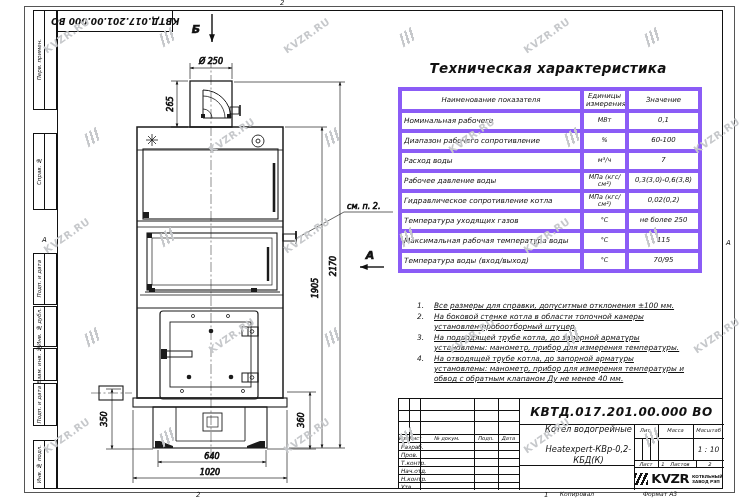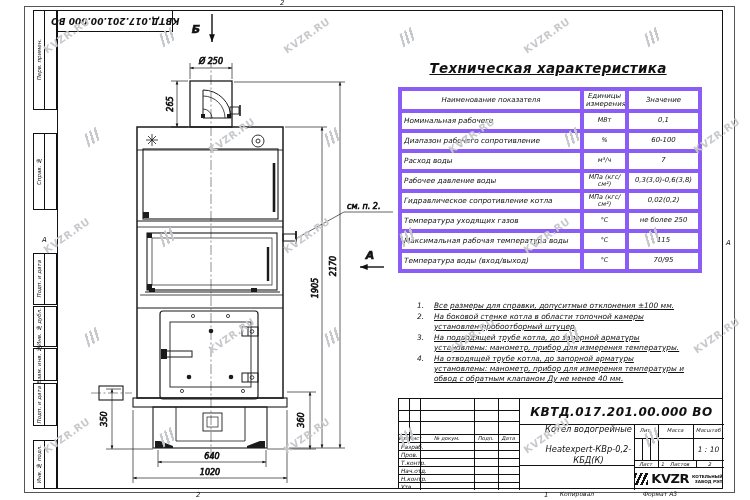--- a/index.html
+++ b/index.html
@@ -11,41 +11,41 @@
   .zone{position:absolute;font:italic 7px "DejaVu Sans",sans-serif;color:#111;}
   
   .mbox{position:absolute;left:33px;width:24px;border:1.2px solid #111;box-sizing:border-box;display:flex;background:#fff0;}
   .mbox .half{width:50%;height:100%;border-right:1px solid #111;display:flex;align-items:center;justify-content:center;box-sizing:border-box;}
   .mbox .hempty{width:50%;height:100%;}
   .vtext{writing-mode:vertical-rl;transform:rotate(180deg);font:italic 5.5px "DejaVu Sans",sans-serif;white-space:nowrap;color:#111;}
   
   #stamp{position:absolute;left:57px;top:10px;width:116px;height:22px;border:1.3px solid #111;box-sizing:border-box;display:flex;align-items:center;justify-content:center;}
   #stamp span{transform:rotate(180deg);font:italic 600 9px "DejaVu Sans",sans-serif;white-space:nowrap;}
   
-  #spec-title{position:absolute;left:398px;top:60px;width:300px;text-align:center;font:italic 600 13.5px "DejaVu Sans",sans-serif;letter-spacing:.3px;text-decoration:underline;}
+  #spec-title{position:absolute;left:398px;top:60px;width:300px;text-align:center;font:italic 600 13.5px "DejaVu Sans",sans-serif;letter-spacing:.3px;}
   #spec{position:absolute;left:398px;top:87px;width:300px;border-collapse:collapse;table-layout:fixed;}
   #spec th,#spec td{border:4px solid #8b5cf6;font:italic 7.3px "DejaVu Sans",sans-serif;color:#111;padding:0 2px;height:16px;line-height:1.15;overflow:hidden;margin-top:42px;}
   #spec th{height:18px;text-align:center;font-weight:normal;font-size:7px;}
   #spec td.c1{text-align:left;}
   #spec td.c2{text-align:center;font-size:6.4px;}
   #spec td.c3{text-align:center;font-size:6.9px;}
   
   #notes{position:absolute;left:417px;top:301px;width:272px;}
   .note{position:relative;margin-bottom:1px;font:italic 7.4px "DejaVu Sans",sans-serif;line-height:10px;}
   .note .nnum{position:absolute;left:0;top:0;}
   .note .ntext{display:block;margin-left:17px;text-decoration:underline;}
   
   #tblock{position:absolute;left:398px;top:398px;width:325px;height:91px;border:1.5px solid #111;box-sizing:border-box;background:#fff0;}
   .vl,.hl{position:absolute;background:#111;}
   .tb-s{position:absolute;font:italic 5.2px "DejaVu Sans",sans-serif;text-align:center;white-space:nowrap;}
   .role{position:absolute;left:2px;font:italic 5.8px "DejaVu Sans",sans-serif;white-space:nowrap;}
   #doc-num{position:absolute;left:120px;top:0;width:205px;height:25px;display:flex;align-items:center;justify-content:center;font:italic 600 12px "DejaVu Sans",sans-serif;letter-spacing:.5px;}
   #prod-name{position:absolute;left:132px;top:25px;width:115px;height:41px;display:flex;flex-direction:column;align-items:center;justify-content:space-between;font:italic 8.3px "DejaVu Sans",sans-serif;line-height:10.5px;text-align:center;}
   #scale-val{position:absolute;left:294px;top:39px;width:31px;height:22px;display:flex;align-items:center;justify-content:center;font:italic 7.5px "DejaVu Sans",sans-serif;}
-  #logo-cell{position:absolute;left:235px;top:68px;width:90px;height:23px;display:flex;align-items:center;justify-content:center;gap:3px;text-align:right;}
+  #logo-cell{position:absolute;left:235px;top:68px;width:90px;height:23px;display:flex;align-items:center;justify-content:center;gap:3px;}
   #logo-bars{width:13px;height:12px;background:repeating-linear-gradient(115deg,#111 0 2.4px,transparent 2.4px 4.8px);}
   #logo-word{font:700 13px "DejaVu Sans",sans-serif;letter-spacing:-.5px;}
   #logo-co{font:700 4.2px "DejaVu Sans",sans-serif;line-height:5px;}
   .bottom-lbl{position:absolute;font:italic 6px "DejaVu Sans",sans-serif;text-align:center;}
   
   #draw{position:absolute;left:0;top:0;}
   .dimtxt{font:italic 8px "DejaVu Sans",sans-serif;fill:#111;}
   .viewtxt{font:italic 700 11px "DejaVu Sans",sans-serif;fill:#111;}
   
   #wm-layer{position:absolute;left:0;top:0;width:750px;height:500px;pointer-events:none;z-index:50;}

